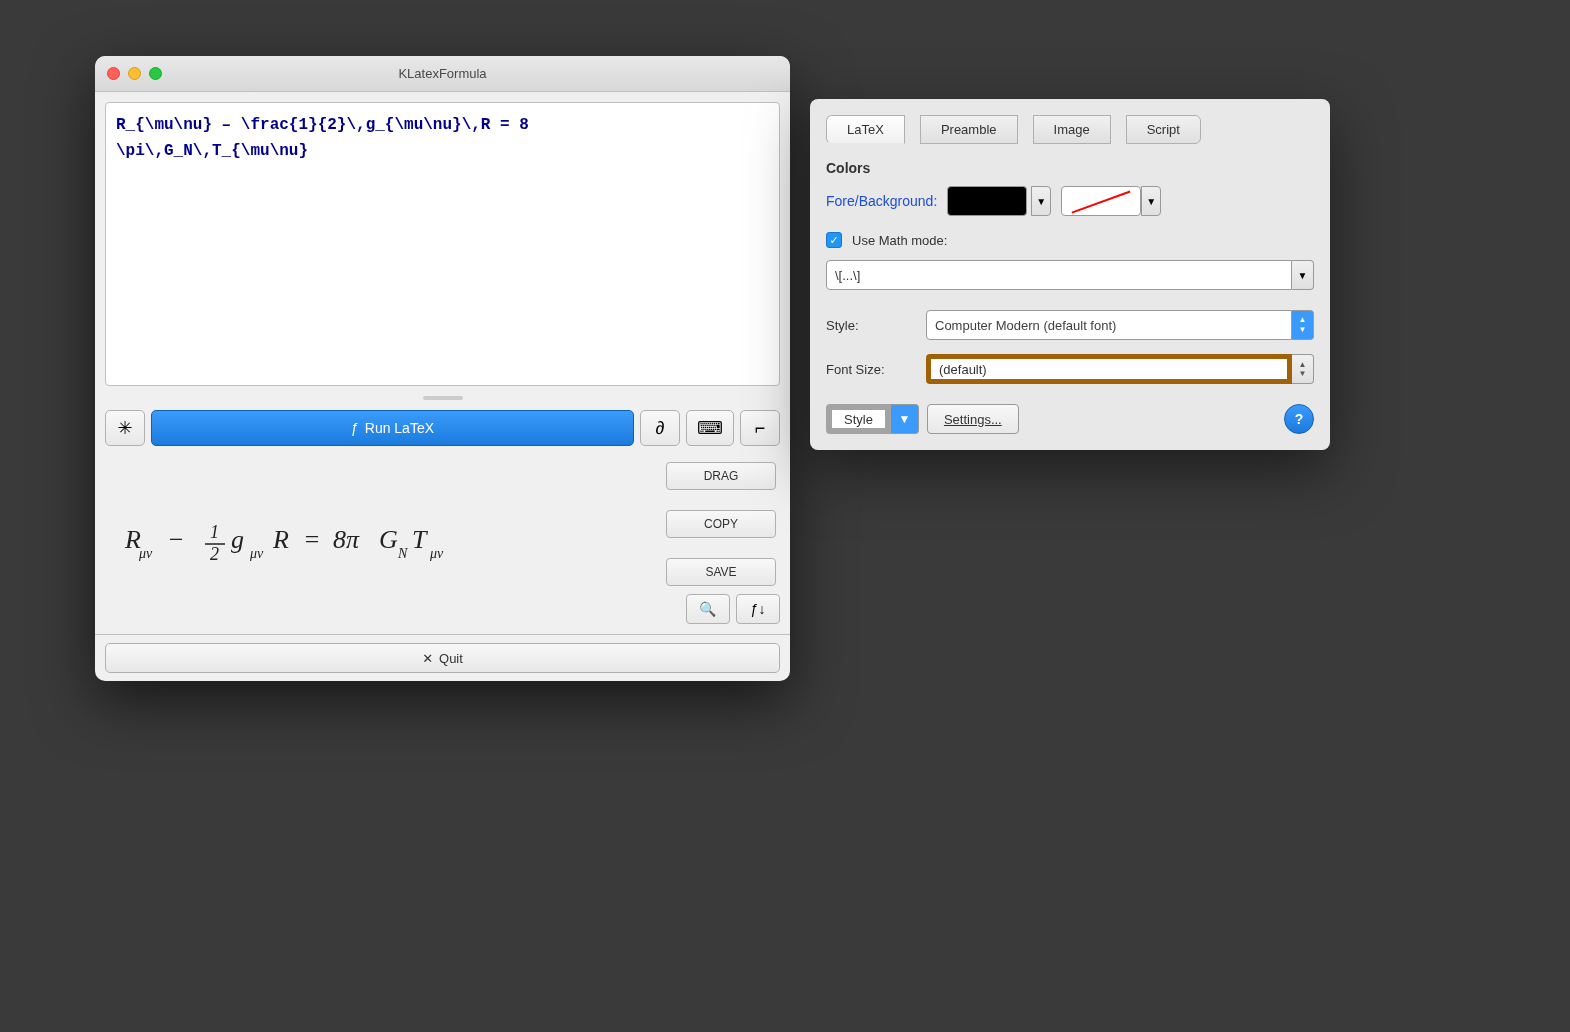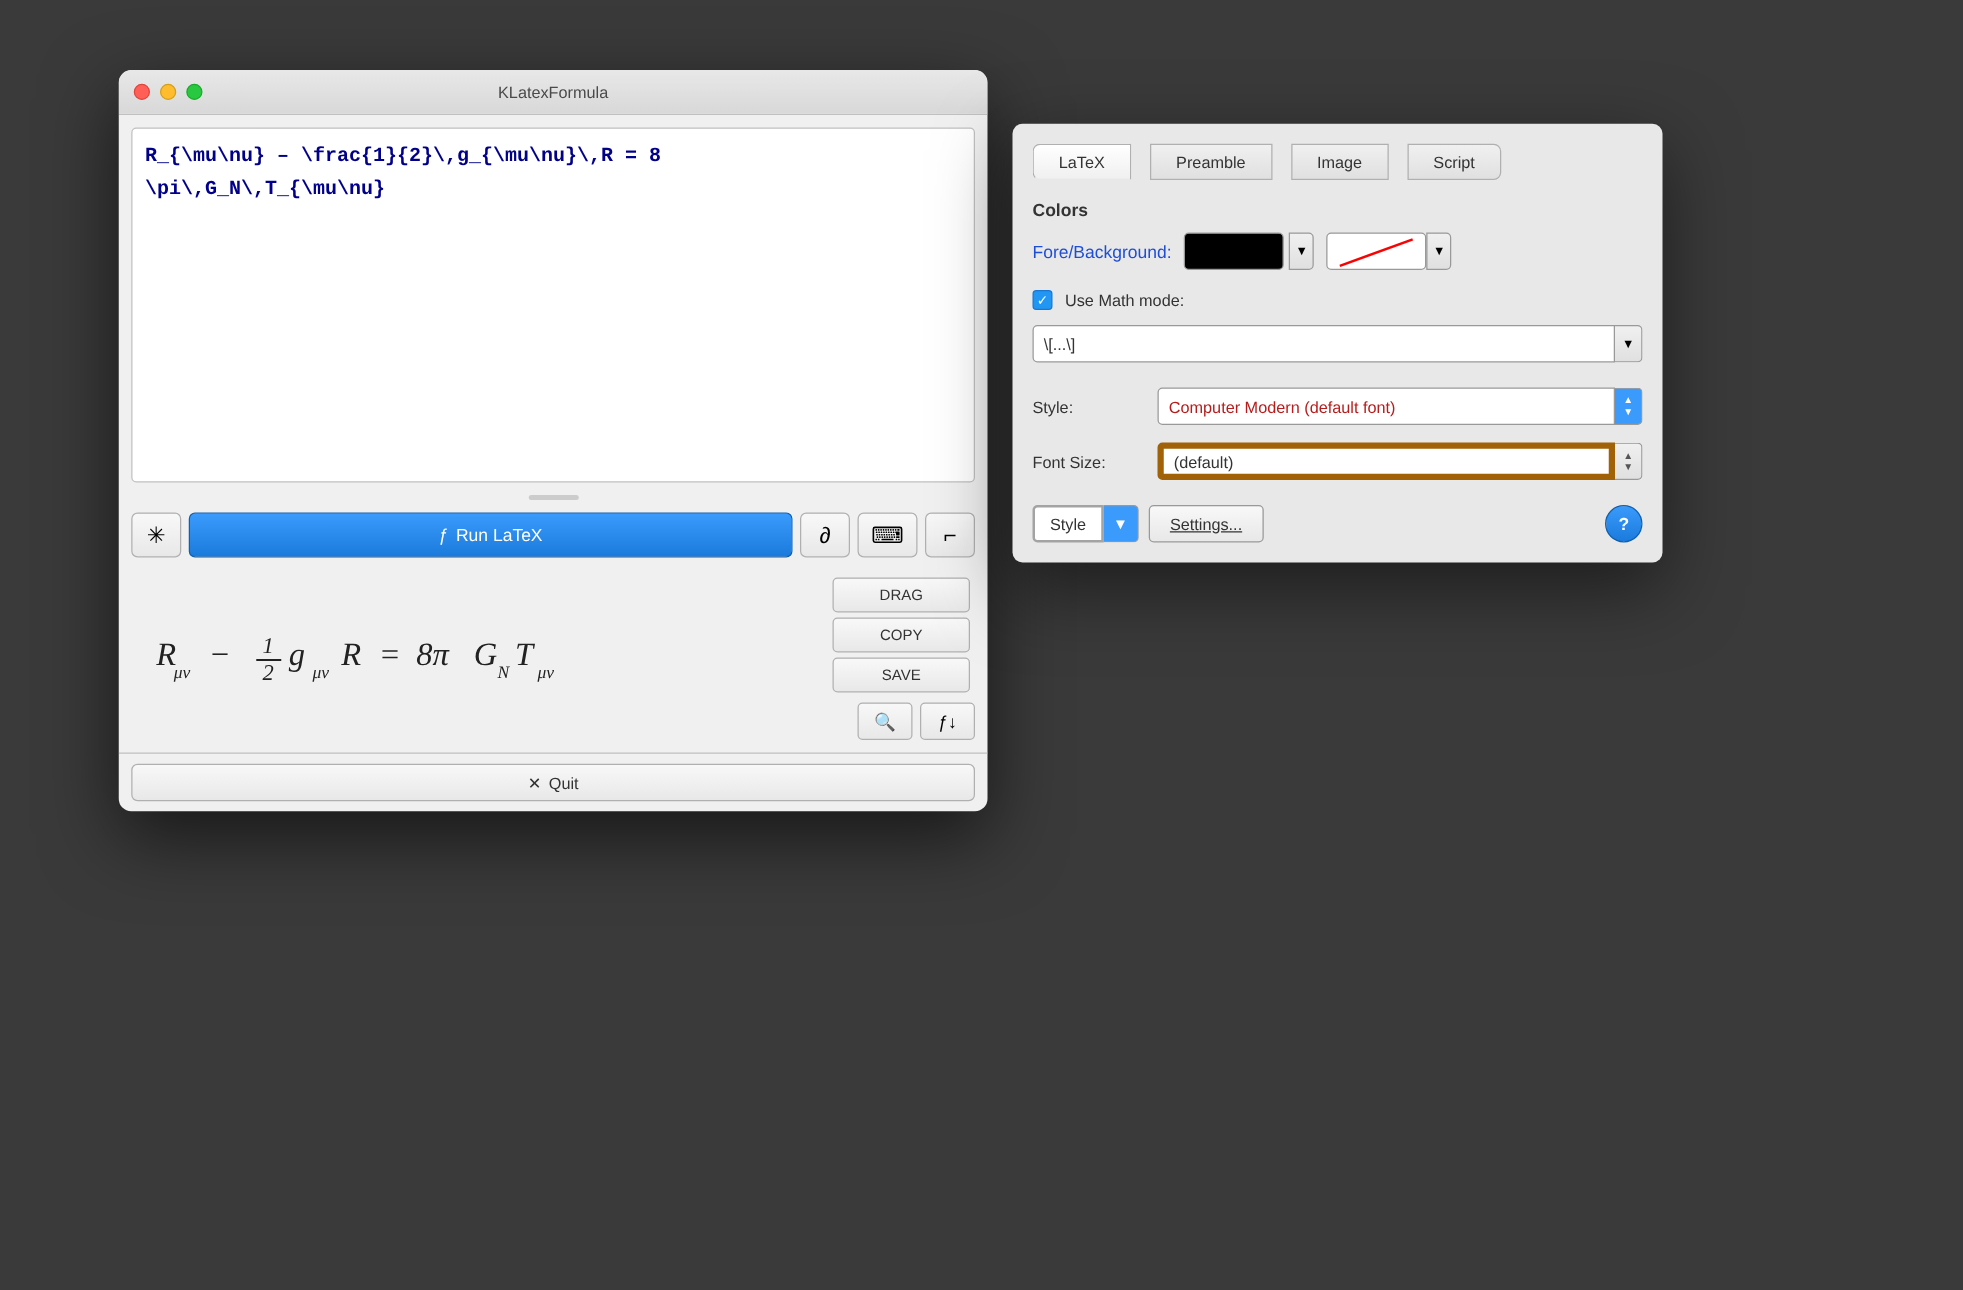--- a/index.html
+++ b/index.html
@@ -130,21 +130,21 @@
       flex: 1;
       font-size: 26px;
       font-style: italic;
       color: #222;
       padding: 10px;
     }
 
     .action-buttons {
       display: flex;
       flex-direction: column;
-      gap: 4px;
+      gap: 20px;
       margin-right: 4px;
     }
 
     .action-btn {
       width: 110px;
       height: 28px;
       border: 1px solid #b0b0b0;
       border-radius: 4px;
       background: linear-gradient(to bottom, #f8f8f8, #e8e8e8);
       cursor: pointer;
@@ -401,21 +401,21 @@
     }
 
     .font-select {
       flex: 1;
       height: 30px;
       border: 1px solid #999;
       border-radius: 4px 0 0 4px;
       background: white;
       padding: 0 8px;
       font-size: 13px;
-      color: #b91c1c;
+      color: #404040;
       display: flex;
       align-items: center;
     }
 
     .font-select-chevron {
       width: 22px;
       height: 30px;
       border: 1px solid #999;
       border-left: none;
       border-radius: 0 4px 4px 0;
@@ -476,21 +476,21 @@
       gap: 8px;
     }
 
     .style-select {
       display: flex;
       align-items: center;
     }
 
     .style-field {
       height: 30px;
-      border: 2px solid #a3a3a3;
+      border: 6px solid #a3a3a3;
       border-radius: 4px 0 0 4px;
       background: white;
       padding: 0 12px;
       font-size: 13px;
       color: #333;
       display: flex;
       align-items: center;
     }
 
     .style-chevron {

